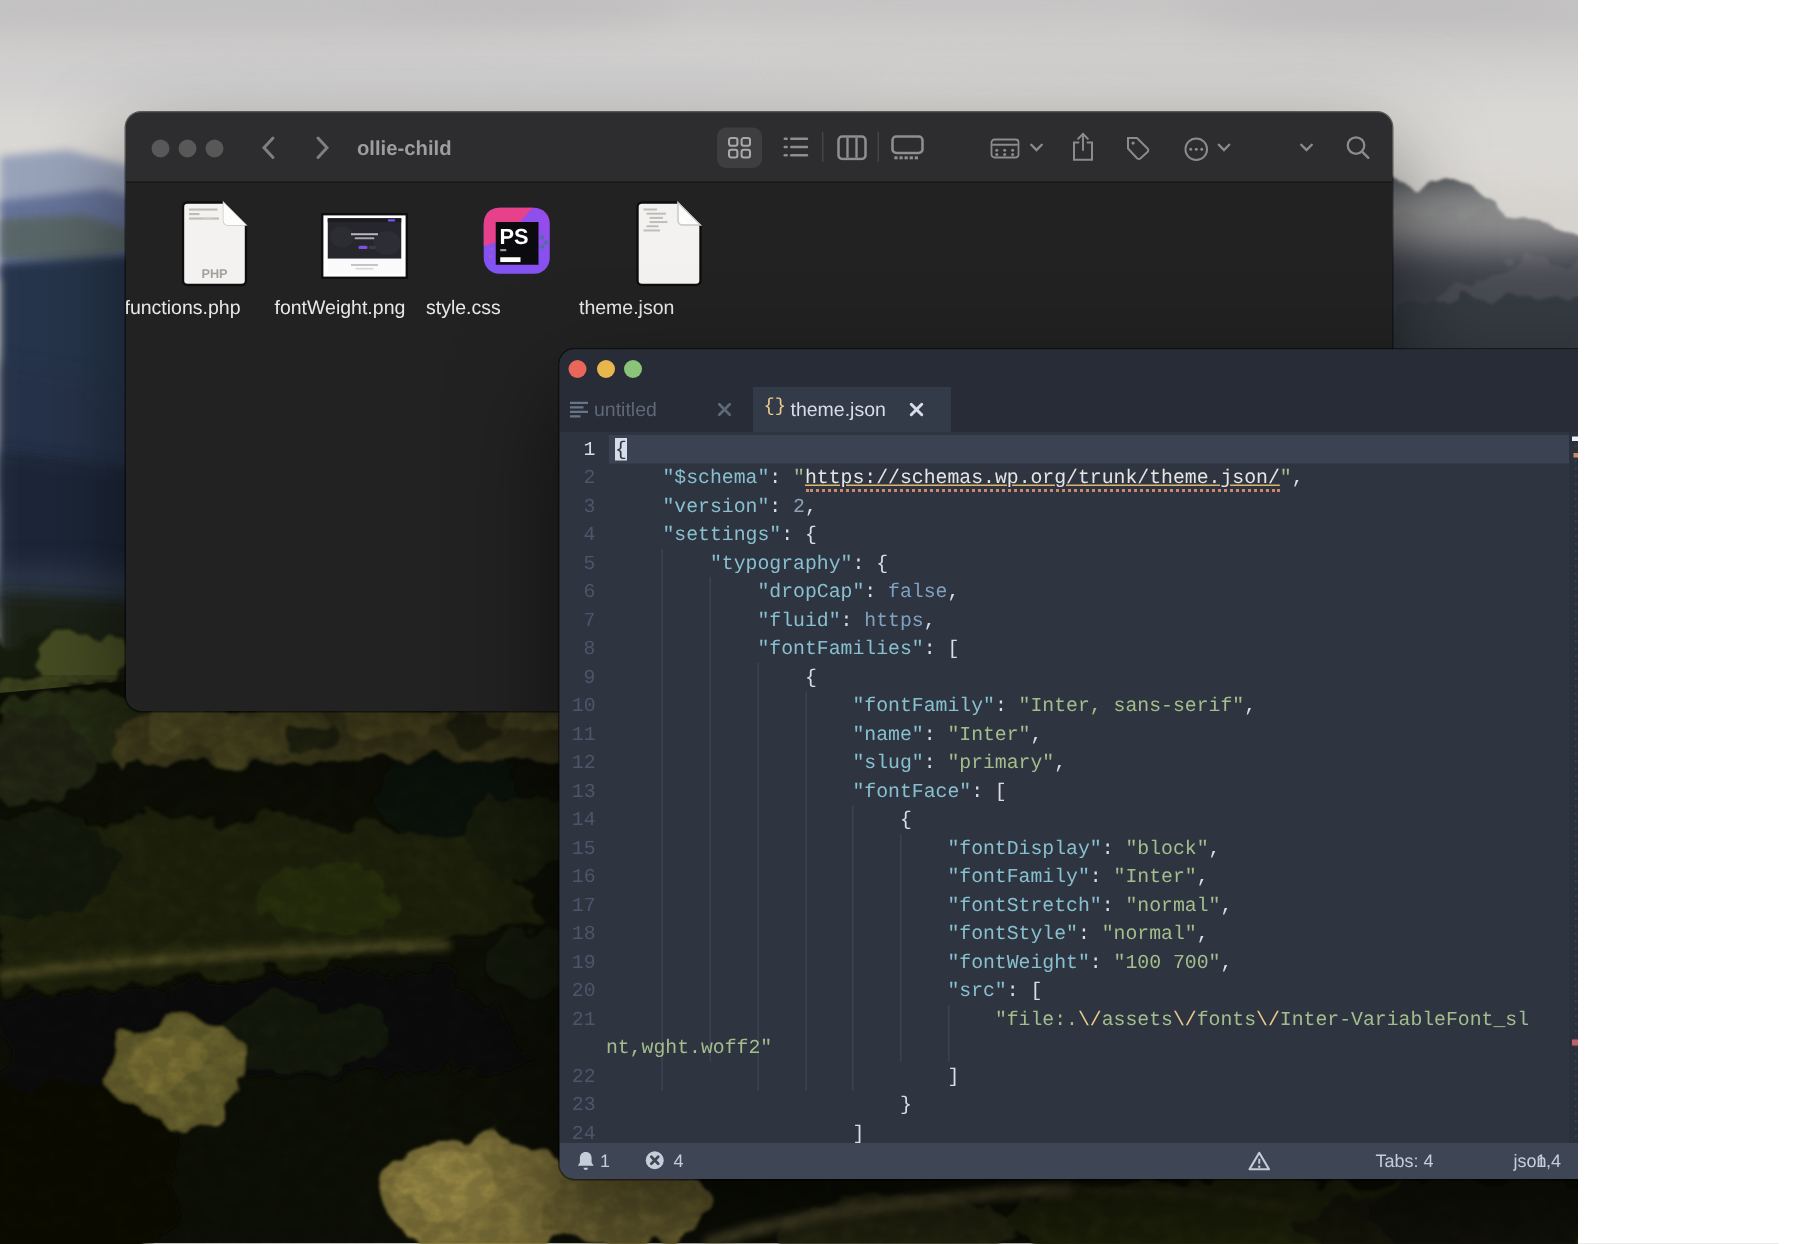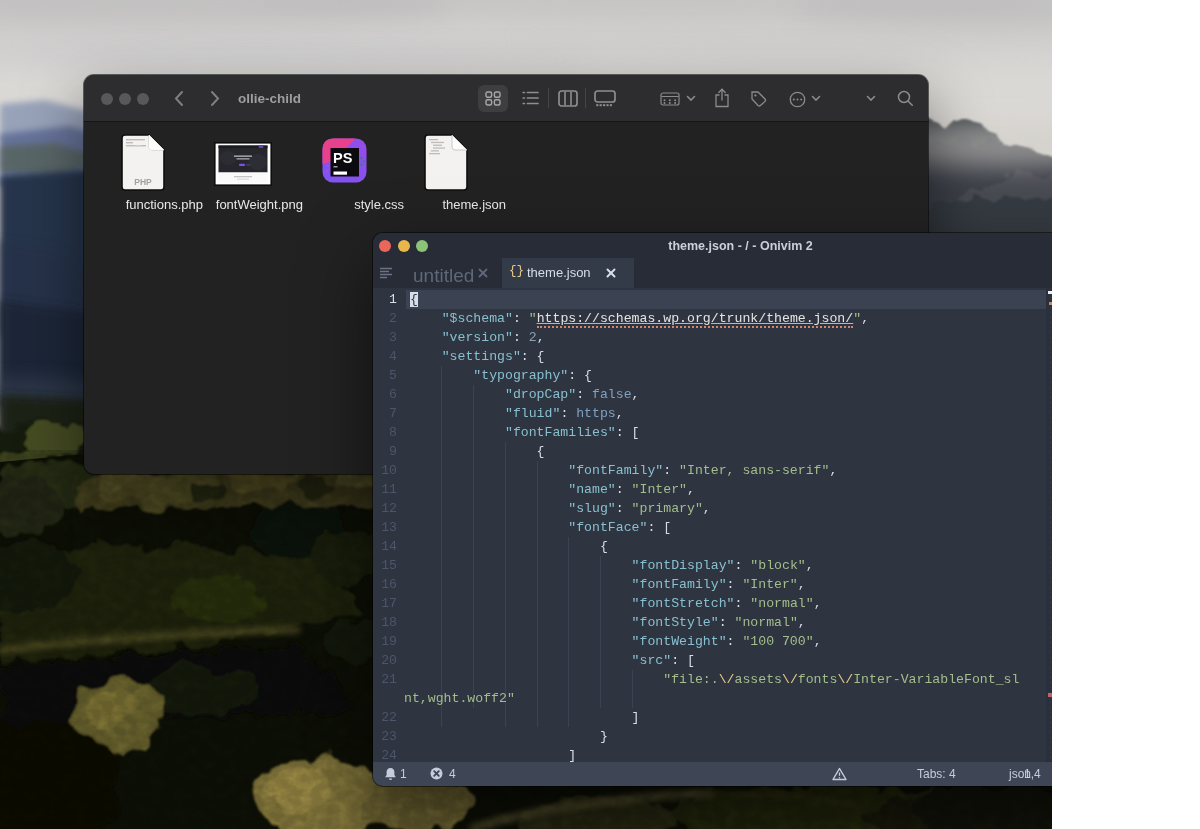--- a/index.html
+++ b/index.html
@@ -5,29 +5,29 @@
 * { margin:0; padding:0; box-sizing:border-box; }
 html,body { width:1200px; height:829px; overflow:hidden; font-family:"Liberation Sans", sans-serif; }
 #stage { position:relative; width:1052px; height:829px; overflow:hidden; background:#d5d2cd; }
 #bg { position:absolute; left:0; top:0; }
 
 #finder { position:absolute; left:84px; top:75px; width:844px; height:399px; border-radius:10px; background:#232223; box-shadow:0 25px 60px rgba(0,0,0,.5), 0 0 0 1px rgba(0,0,0,.55), inset 0 1px 0 rgba(255,255,255,.07); overflow:hidden; }
 #ftitle { position:absolute; left:0; top:0; width:100%; height:47px; background:#2d2c2e; border-bottom:1px solid #161616; }
 .tl { position:absolute; top:17.5px; width:12px; height:12px; border-radius:50%; background:#585858; }
 #ftitle-text { position:absolute; left:154px; top:16px; width:130px; font-size:13.5px; font-weight:bold; color:#9e9e9e; }
 .ficon { position:absolute; color:#848484; }
-.flabel { position:absolute; top:122px; width:120px; text-align:right; font-size:13px; font-weight:500; color:#e8e8e8; }
+.flabel { position:absolute; top:122px; width:120px; text-align:left; font-size:13px; font-weight:500; color:#e8e8e8; }
 
 #editor { position:absolute; left:373px; top:233px; width:735px; height:553px; border-radius:10px; background:#2e3440; box-shadow:0 28px 70px rgba(0,0,0,.55), 0 0 0 1px rgba(0,0,0,.5), inset 0 1px 0 rgba(255,255,255,.09); overflow:hidden; }
 #etitle { position:absolute; left:0; top:0; width:687px; height:25px; background:#272c37; }
 #etitle-text { position:absolute; left:0; top:5.5px; width:735px; text-align:center; font-size:12.5px; font-weight:bold; color:#c9cfdb; }
 .etl { position:absolute; top:6.5px; width:12px; height:12px; border-radius:50%; z-index:5; }
 #tabbar { position:absolute; left:0; top:25px; width:687px; height:30px; background:#272c37; }
 #tab1 { position:absolute; left:0; top:0; width:129px; height:30px; }
-#tab1 .tname { position:absolute; left:23px; top:7px; font-size:19px; color:#5f6878;margin-left:17px; }
+#tab1 .tname { position:absolute; left:23px; top:7px; font-size:13px; color:#5f6878; }
 #tab2 { position:absolute; left:129px; top:0; width:132px; height:30px; background:#333a48; }
 #tab2 .tname { position:absolute; left:25px; top:7px; font-size:13px; font-weight:500; color:#d8dee9; }
 #activity { position:absolute; left:687px; top:0; width:48px; height:529px; background:#2f3542; border-left:1px solid #232833; }
 #scrollstrip { position:absolute; left:673px; top:55px; width:14px; height:474px; background:#2a303c; background-image:radial-gradient(#394050 0.8px, transparent 0.9px); background-size:5px 5px; background-position:2px 2px; }
 #ed-area { position:absolute; left:0; top:55px; width:673px; height:474px; background:#2e3440; overflow:hidden; }
 #cursorline { position:absolute; left:33px; top:2px; width:640px; height:19px; background:#3b4252; }
 #gutter { position:absolute; left:0; top:2px; width:24px; text-align:right; font-family:"Liberation Mono", monospace; font-size:13.2px; line-height:19px; color:#4c566a; white-space:pre; }
 #code { position:absolute; left:37px; top:2px; font-family:"Liberation Mono", monospace; font-size:13.2px; line-height:19px; white-space:pre; color:#d8dee9; }
 .k { color:#88c0d0; }
 .s { color:#a3be8c; }
@@ -347,21 +347,20 @@
     </svg>
   </div>
   <div class="flabel" style="left:-1px;">functions.php</div>
   <div class="flabel" style="left:99px;">fontWeight.png</div>
   <div class="flabel" style="left:200px;">style.css</div>
   <div class="flabel" style="left:302px;">theme.json</div>
 </div>
 
 <div id="editor">
   <div id="etitle"></div>
-  <div id="etitle-text">theme.json - / - Onivim 2</div>
   <div id="tabbar">
     <div id="tab1">
       <svg style="position:absolute;left:7px;top:9px;" width="12" height="12" viewBox="0 0 12 12">
             <g stroke="#6b7487" stroke-width="1.5">
               <line x1="0" y1="1.5" x2="12" y2="1.5"></line>
               <line x1="0" y1="4.5" x2="9" y2="4.5"></line>
               <line x1="0" y1="7.5" x2="12" y2="7.5"></line>
               <line x1="0" y1="10.5" x2="7" y2="10.5"></line>
             </g>
           </svg>

